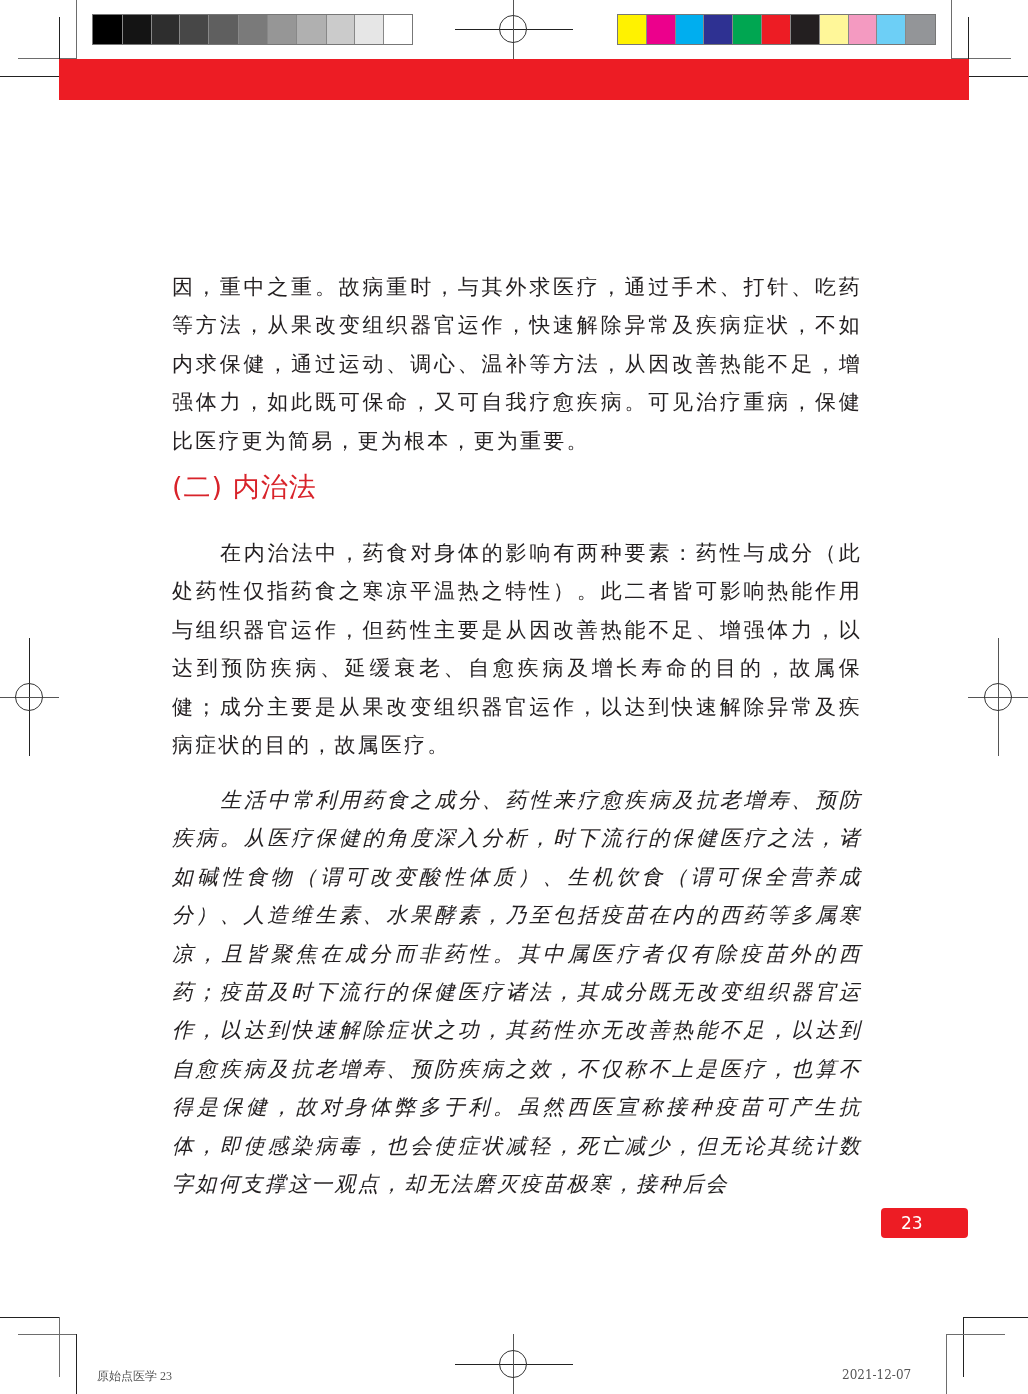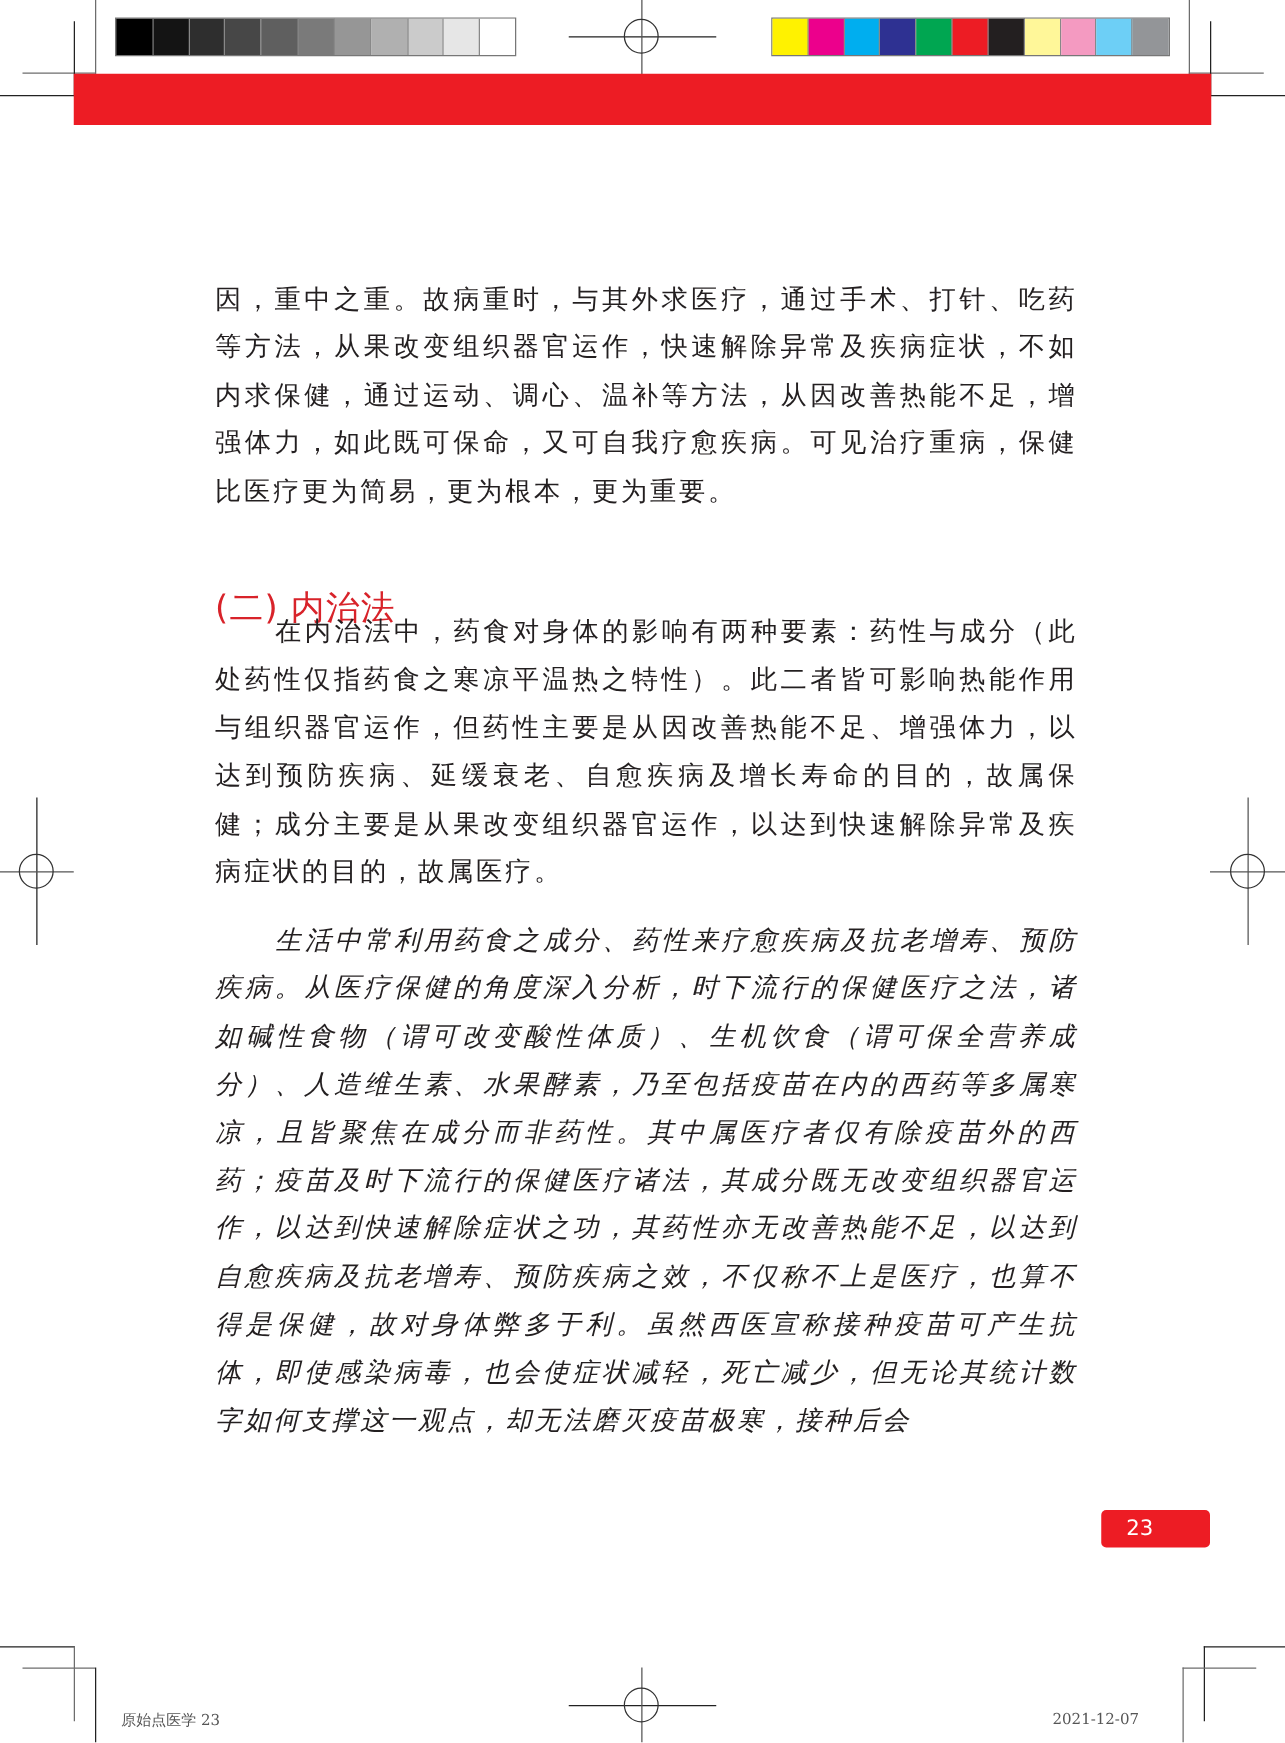--- a/index.html
+++ b/index.html
@@ -5,21 +5,21 @@
     html, body { margin: 0; padding: 0; background: #ffffff; }
     body { width: 1028px; height: 1394px; position: relative; overflow: hidden;
            font-family: "DejaVu Sans", "Liberation Sans", sans-serif; color: #231f20; }
     .hline { position: absolute; height: 1px; background: #222; }
     .vline { position: absolute; width: 1px; background: #222; }
     .swatch-bar { position: absolute; top: 14px; height: 31px; display: flex; border: 1px solid #777; box-sizing: border-box; }
     .swatch { height: 100%; border-right: 1px solid #888; box-sizing: border-box; }
     .swatch:last-child { border-right: none; }
     .red-bar { position: absolute; left: 59px; top: 59px; width: 910px; height: 41px; background: #ed1c24; }
     .reg { position: absolute; width: 28px; height: 28px; border: 1px solid #333; border-radius: 50%; box-sizing: border-box; }
-    .text-block { position: absolute; left: 172px; width: 690px; font-size: 21px; letter-spacing: 2.2px; line-height: 38.4px; color: #231f20; }
+    .text-block { position: absolute; left: 172px; width: 690px; font-size: 21px; letter-spacing: 2.2px; line-height: 38.4px; color: #231f20; margin-top: 48px; }
     .text-block p { margin: 0; text-align: justify; }
     .indent { text-indent: 48px; }
     .heading { position: absolute; left: 172px; top: 432px; font-size: 27px; color: #d8232a; letter-spacing: 1px; line-height: 40px; margin-top: 35px; }
     .page-num { position: absolute; left: 881px; top: 1208px; width: 87px; height: 30px; background: #ed1c24; border-radius: 4px; color: #fff; font-size: 17px; line-height: 30px; padding-left: 20px; box-sizing: border-box; }
     .footer-text { position: absolute; top: 1368px; font-family: "DejaVu Serif", "Liberation Serif", serif; font-size: 12px; color: #555; }
   </style>
 </head>
 <body>
 
 <div class="vline" style="left:76px; top:0; height:60px; background:#6d6d6d;"></div>
@@ -97,14 +97,14 @@
 
 <div class="hline" style="left:455px; top:1364px; width:118px;"></div>
 <div class="vline" style="left:513px; top:1334px; height:60px; background:#555;"></div>
 <div class="reg" style="left:499px; top:1350px;"></div>
 
 <div class="hline" style="left:963px; top:1317px; width:65px;"></div>
 <div class="vline" style="left:963px; top:1317px; height:60px;"></div>
 <div class="hline" style="left:946px; top:1334px; width:59px; background:#6d6d6d;"></div>
 <div class="vline" style="left:946px; top:1334px; height:60px; background:#6d6d6d;"></div>
 
-<div class="footer-text" style="left:97px;">原始点医学 23</div>
+<div class="footer-text" style="left:97px;font-family:Liberation Serif, serif;">原始点医学 23</div>
 <div class="footer-text" style="left:816px;margin-left:26px;">2021-12-07</div>
 
 </body></html>

